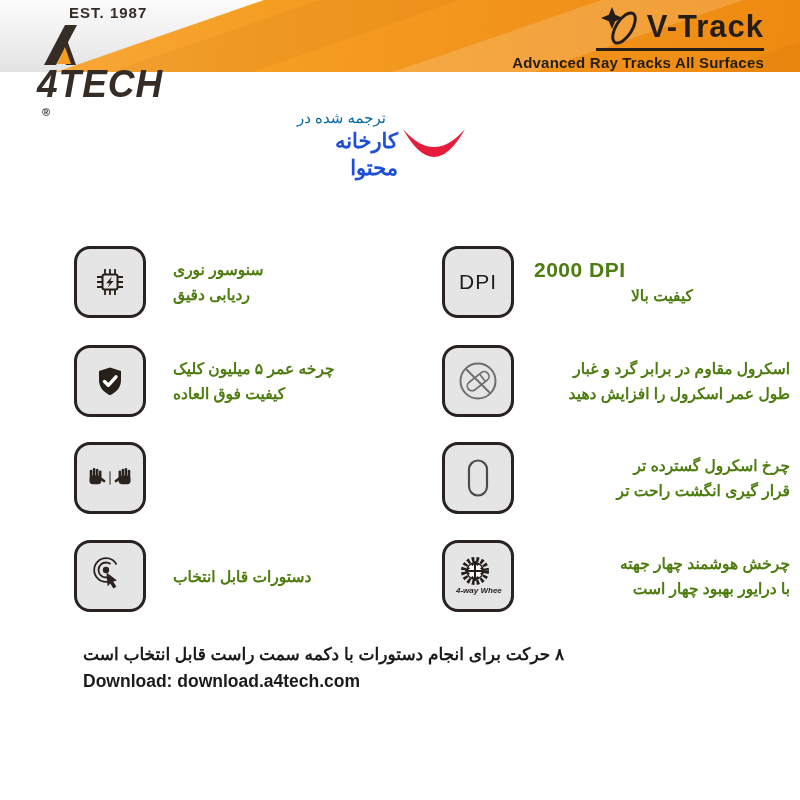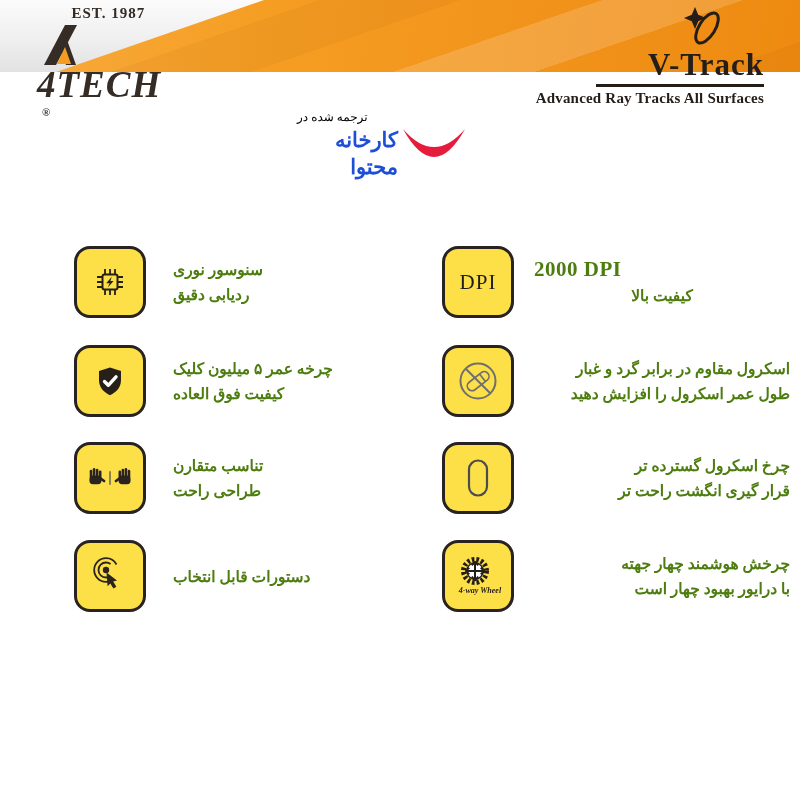--- a/index.html
+++ b/index.html
@@ -1,17 +1,17 @@
 <!DOCTYPE html>
 <html lang="fa"><head>
 <meta charset="utf-8">
 <style>
   html,body{margin:0;padding:0;background:#fff;}
   .page{position:relative;width:800px;height:704px;background:#ffffff;overflow:hidden;
-        font-family:Liberation Serif, serif;color:#221d1a;}
+        font-family:Liberation Sans, sans-serif;color:#221d1a;}
 
   
   .banner{position:absolute;left:0;top:0;width:800px;height:72px;}
   .banner-gray{position:absolute;inset:0;background:linear-gradient(180deg,#fbfbfb 0%,#efefef 55%,#e2e2e2 100%);}
   .banner-orange{position:absolute;inset:0;
         clip-path:polygon(33% 0,100% 0,100% 100%,7% 100%);
         background:linear-gradient(96deg,#f8ab3e 0%,#f59d22 35%,#f1921a 70%,#ee8a10 100%);}
   .banner-orange::before{content:"";position:absolute;inset:0;
         background:repeating-linear-gradient(161deg,
           rgba(255,255,255,0.16) 0 46px,
@@ -22,38 +22,38 @@
   .brand{position:absolute;left:42px;top:5px;display:flex;flex-direction:column;}
   .brand-est{align-self:flex-end;margin-right:16px;font-size:15px;letter-spacing:1px;
         font-weight:600;color:#332b25;line-height:16px;}
   .brand-row{display:flex;align-items:flex-start;margin-top:0px;flex-direction:column;}
   .brand-amark{margin-top:2px;}
   .brand-text{font-size:37px;font-weight:900;font-style:italic;letter-spacing:1px;
         color:#352c26;line-height:40px;margin-left:-5px;transform:scaleY(1.04);}
   .brand-reg{font-size:11px;font-weight:700;color:#352c26;margin-top:1px;}
 
   .vtrack{position:absolute;right:36px;top:7px;display:flex;flex-direction:column;align-items:flex-end;}
-  .vtrack-row{display:flex;align-items:center;flex-direction:column;}
+  .vtrack-row{display:flex;align-items:center;}
   .vtrack-name{font-size:31px;font-weight:800;color:#241d18;letter-spacing:1px;line-height:36px;margin-left:2px;}
   .vtrack-rule{width:168px;height:2.5px;background:#241d18;margin:1px 0 3px;}
   .vtrack-tagline{font-size:15px;font-weight:700;color:#241d18;letter-spacing:0.2px;}
 
   
   .translator{position:absolute;top:110px;left:297px;display:flex;align-items:flex-start;}
   .t-text{display:flex;flex-direction:column;align-items:flex-end;width:101px;direction:rtl;}
-  .t-small{font-size:12px;color:#000000;line-height:15px;}
+  .t-small{font-size:15px;color:#0369a1;line-height:15px;}
   .t-big{font-size:21px;color:#1d4ed8;font-weight:600;line-height:27px;margin-top:2px;}
   .t-arc{margin:13px 0 0 3px;}
 
   
   .cell{position:absolute;display:flex;align-items:center;height:72px;}
   .cell-left{left:74px;width:320px;}
   .cell-right{left:442px;width:348px;}
   .icon-box{width:66px;height:66px;border:3px solid #282220;border-radius:16px;flex:none;
-        display:flex;align-items:center;justify-content:center;background:#fde047;}
+        display:flex;align-items:center;justify-content:center;background:#e5e5e5;}
   .cell-text{font-weight:bold;font-size:15.5px;line-height:25px;color:#4d7c0f;}
   .cell-left .cell-text{margin-left:27px;direction:rtl;text-align:left;}
   .cell-right .cell-text{flex:1;margin-left:20px;direction:rtl;text-align:right;}
   .cell-right .cell-text.dpi-text{direction:ltr;text-align:left;}
   .dpi-line1{font-size:21px;font-weight:bold;line-height:27px;letter-spacing:0.5px;}
   .dpi-line2{direction:rtl;text-align:center;font-size:15.5px;line-height:25px;}
   .dpi-box-label{font-size:21px;font-weight:500;letter-spacing:1px;color:#1d1d1d;}
 
   .row1{top:246px;} .row2{top:345px;} .row3{top:442px;} .row4{top:540px;}
 
@@ -147,24 +147,20 @@
             <rect x="8.2" y="2.2" width="2.7" height="9.5" rx="1.35"></rect>
             <rect x="11.4" y="4.2" width="2.7" height="8" rx="1.35"></rect>
             <rect x="12.6" y="10.5" width="7.5" height="2.8" rx="1.4" transform="rotate(35 12.6 10.5)"></rect>
           </g>
         </defs>
         <use href="#hand"></use>
         <use href="#hand" transform="translate(46 0) scale(-1 1)"></use>
         <line x1="23" y1="5" x2="23" y2="19" stroke="#555" stroke-width="1.4"></line>
       </svg>
     </div>
-    <div class="cell-text">
-      <div>تناسب متقارن</div>
-      <div>طراحی راحت</div>
-    </div>
   </div>
 
   <div class="cell cell-left row4">
     <div class="icon-box">
       <svg width="40" height="40" viewBox="0 0 40 40">
         <circle cx="16" cy="14" r="3.2" fill="#2a231f"></circle>
         <circle cx="16" cy="14" r="7.5" fill="none" stroke="#2a231f" stroke-width="1.8" stroke-dasharray="33 14" stroke-dashoffset="40"></circle>
         <circle cx="16" cy="14" r="11.8" fill="none" stroke="#2a231f" stroke-width="1.8" stroke-dasharray="55 20" stroke-dashoffset="62"></circle>
         <path d="M16.5 16.5 L27 24.5 L23.2 25.6 L26.4 30.8 L23.4 32.6 L20.3 27.4 L17.6 30.2 Z" fill="#2a231f"></path>
       </svg>
@@ -222,14 +218,18 @@
                  M11.5 16 H30.5 M11.5 16 l3.8 -3.2 M11.5 16 l3.8 3.2 M30.5 16 l-3.8 -3.2 M30.5 16 l-3.8 3.2" stroke="#241e1a" stroke-width="2" fill="none"></path>
         <text x="26" y="38" text-anchor="middle" font-size="8" font-style="italic" font-weight="bold" fill="#241e1a">4-way Wheel</text>
       </svg>
     </div>
     <div class="cell-text">
       <div>چرخش هوشمند چهار جهته</div>
       <div>با درایور بهبود چهار است</div>
     </div>
   </div>
 
+  <div class="footer">
+    <div class="footer-note">۸ حرکت برای انجام دستورات با دکمه سمت راست قابل انتخاب است</div>
+    <div class="footer-download">Download: download.a4tech.com</div>
+  </div>
 
 </div>
 
 </body></html>

